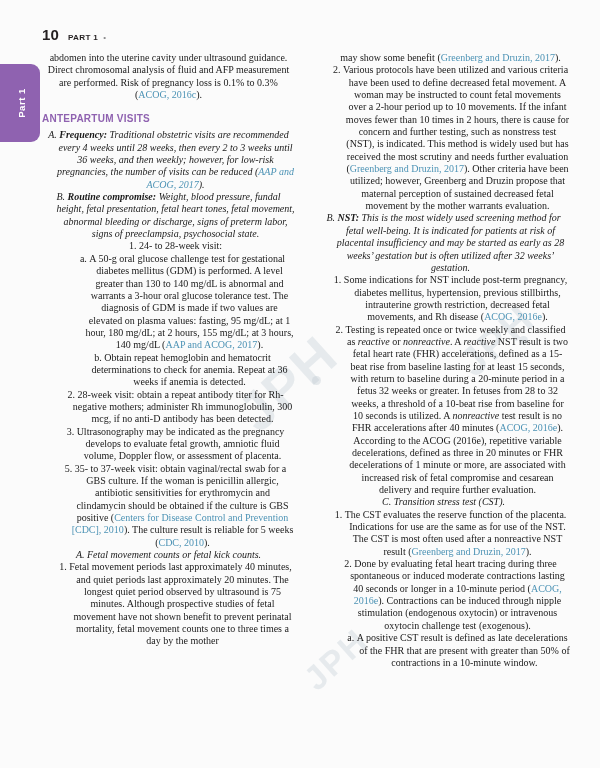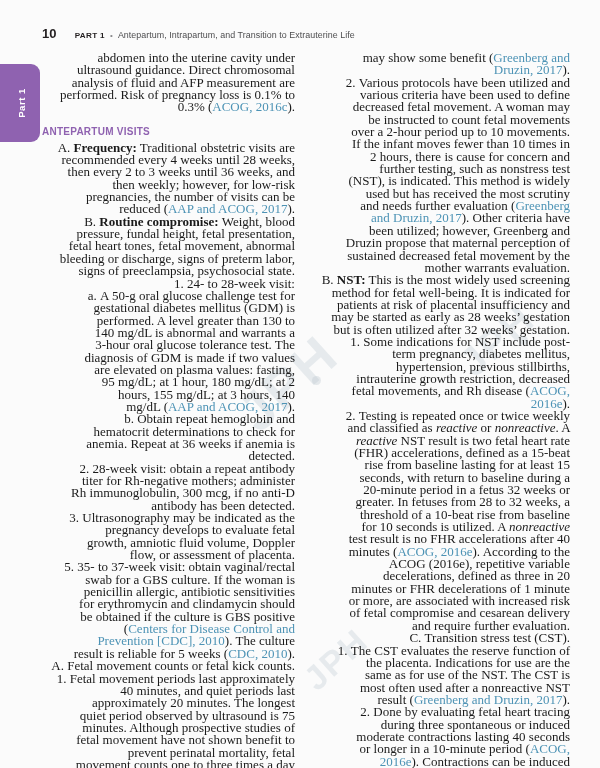--- a/index.html
+++ b/index.html
@@ -33,23 +33,23 @@
     font-family: "Liberation Sans", sans-serif;
     font-size: 8.6px;
     color: #58585a;
     white-space: nowrap;
     display: flex;
     align-items: baseline;
     letter-spacing: .1px;
   }
   .runhead .folio {
     font-weight: bold;
-    font-size: 13px;
+    font-size: 15px;
     color: #231f20;
-    margin-right: 18px;
+    margin-right: 9px;
   }
   .runhead .partlabel {
     font-weight: bold;
     font-size: 8.1px;
     color: #231f20;
     letter-spacing: .35px;
     margin-right: 5px;
   }
   .runhead .bullet {
     font-size: 8px;
@@ -131,31 +131,32 @@
     position: absolute;
     top: 0;
     width: 253px;
     height: 700px;
   }
   .col-left  { left: 0px; }
   .col-right { left: 275px; }
 
   p, .lvl-a, .lvl-1, .lvl-a2 {
     margin: 0;
-    font-size: 13px;
+    font-size: 10px;
     line-height: 12.35px;
     color: #1a1a1a;
-    text-align: right;
+    text-align: center;
   }
   .plain { margin: 0; }
 
   
   .lvl-a {
     padding-left: 14px;
     text-indent: -14px;
+    font-style: italic;
   }
   .lvl-1 {
     padding-left: 28px;
     text-indent: -14px;
   }
   .lvl-a2 {
     padding-left: 42px;
     text-indent: -14px;
   }
   .mark {
@@ -186,21 +187,20 @@
     <div class="wm-text wm-b">JPH</div>
     <div class="wm-text wm-c">JPH</div>
     <div class="wm-dot wm-dot1"></div>
     <div class="wm-dot wm-dot2"></div>
   </div>
 
   <div class="runhead">
     <span class="folio">10</span>
     <span class="partlabel">PART 1</span>
     <span class="bullet">•</span>
-    <span class="title">Antepartum, Intrapartum, and Transition to Extrauterine Life</span>
   </div>
 
   <div class="thumbtab">
     <span class="tab-text">Part 1</span>
   </div>
 
   <div class="columns">
 
     <div class="col col-left">
       <p class="plain">

